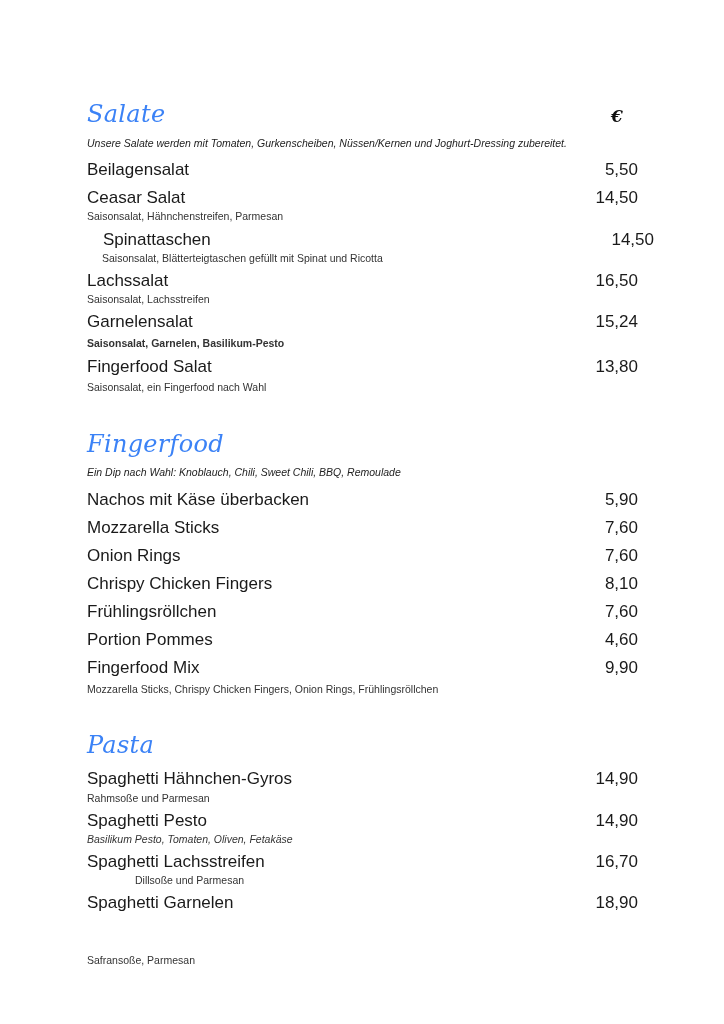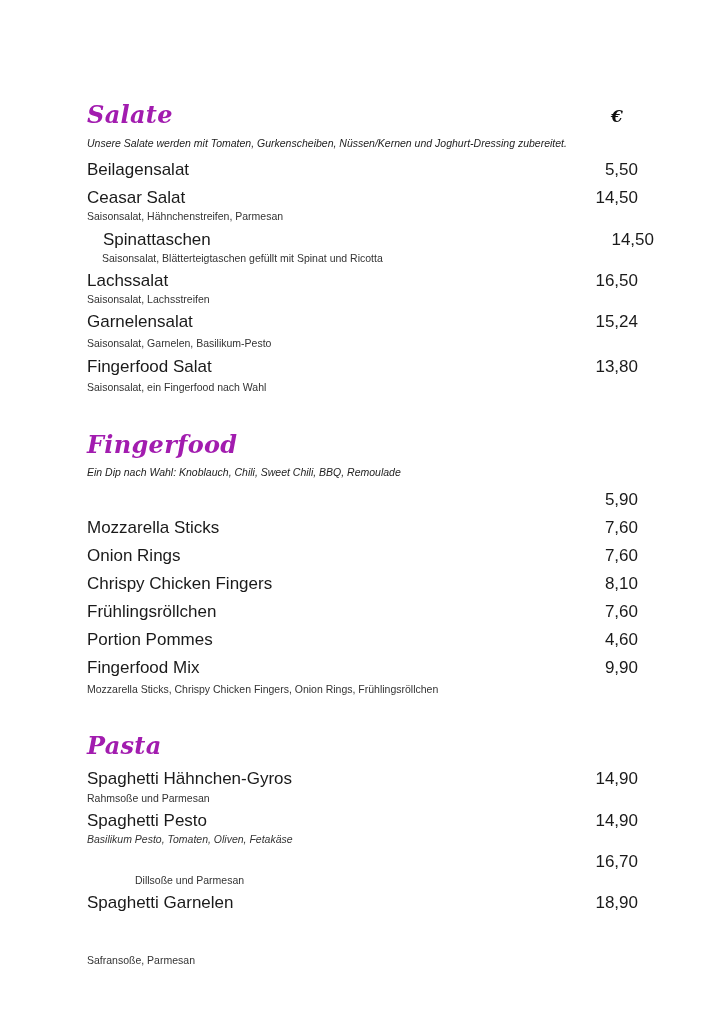--- a/index.html
+++ b/index.html
@@ -1,18 +1,18 @@
 <!DOCTYPE html>
 <html><head>
   <meta charset="utf-8">
   <style>
     html, body { margin: 0; padding: 0; background: #ffffff; }
     body { width: 724px; height: 1024px; position: relative; overflow: hidden; color: #1a1a1a; font-family: "Liberation Sans", sans-serif; }
     .abs { position: absolute; }
-    .heading { font-family: "DejaVu Serif", serif; font-style: italic; font-weight: bold; font-size: 24px; letter-spacing: 0.3px; color: #a21caf; left: 87px; }
+    .heading { font-family: "DejaVu Serif", serif; font-style: italic; font-weight: normal; font-size: 24px; letter-spacing: 0.3px; color: #3b82f6; left: 87px; }
     .euro { font-family: "DejaVu Serif", serif; font-style: italic; font-weight: bold; font-size: 17px; color: #111; left: 611px; }
     .intro { font-family: "Liberation Sans", sans-serif; font-style: italic; font-size: 10.5px; color: #222; left: 87px; }
     .row { position: absolute; left: 87px; width: 551px; height: 24px; }
     .name { position: absolute; left: 0; top: 0; font-size: 17px; color: #1a1a1a; font-family: "Liberation Sans", sans-serif; white-space: nowrap; }
     .price { position: absolute; right: 0; top: 0; font-size: 17px; color: #1a1a1a; font-family: "Liberation Sans", sans-serif; text-align: right; }
     .desc { position: absolute; left: 87px; font-size: 10.5px; color: #333; font-family: "Liberation Sans", sans-serif; white-space: nowrap; }
   </style>
 </head>
 <body>
 
@@ -40,32 +40,33 @@
 <div class="row" style="top:271px;">
   <span class="name">Lachssalat</span>
   <span class="price">16,50</span>
 </div>
 <div class="desc" style="top:293px;">Saisonsalat, Lachsstreifen</div>
 
 <div class="row" style="top:312px;">
   <span class="name">Garnelensalat</span>
   <span class="price">15,24</span>
 </div>
-<div class="desc" style="top:337px;">Saisonsalat, Garnelen, Basilikum-Pesto</div>
+<div class="desc" style="top:337px;font-weight:bold;">Saisonsalat, Garnelen, Basilikum-Pesto</div>
 
 <div class="row" style="top:357px;">
   <span class="name">Fingerfood Salat</span>
   <span class="price">13,80</span>
 </div>
 <div class="desc" style="top:381px;">Saisonsalat, ein Fingerfood nach Wahl</div>
 
 <div class="abs heading" style="top:430px;">Fingerfood</div>
 <div class="abs intro" style="top:466px;">Ein Dip nach Wahl: Knoblauch, Chili, Sweet Chili, BBQ, Remoulade</div>
 
 <div class="row" style="top:490px;">
+  <span class="name">Nachos mit Käse überbacken</span>
   <span class="price">5,90</span>
 </div>
 <div class="row" style="top:518px;">
   <span class="name">Mozzarella Sticks</span>
   <span class="price">7,60</span>
 </div>
 <div class="row" style="top:546px;">
   <span class="name">Onion Rings</span>
   <span class="price">7,60</span>
 </div>
@@ -95,20 +96,21 @@
 </div>
 <div class="desc" style="top:792px;">Rahmsoße und Parmesan</div>
 
 <div class="row" style="top:811px;">
   <span class="name">Spaghetti Pesto</span>
   <span class="price">14,90</span>
 </div>
 <div class="desc" style="top:833px;font-style:italic;">Basilikum Pesto, Tomaten, Oliven, Fetakäse</div>
 
 <div class="row" style="top:852px;">
+  <span class="name">Spaghetti Lachsstreifen</span>
   <span class="price">16,70</span>
 </div>
 <div class="desc" style="top:874px;padding-left:48px;">Dillsoße und Parmesan</div>
 
 <div class="row" style="top:893px;">
   <span class="name">Spaghetti Garnelen</span>
   <span class="price">18,90</span>
 </div>
 <div class="desc" style="top:954px;">Safransoße, Parmesan</div>
 

